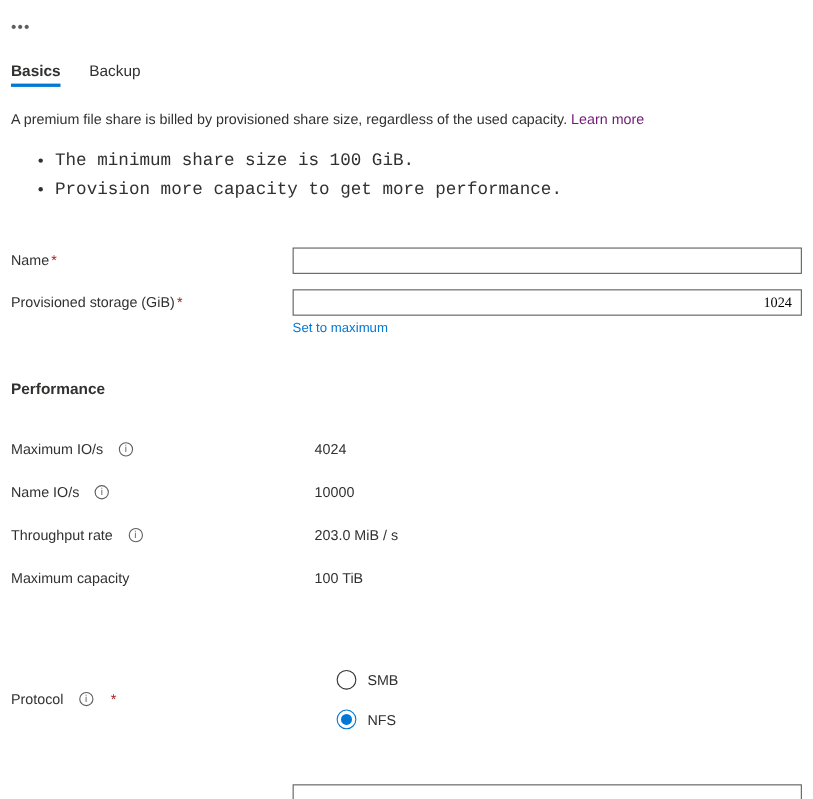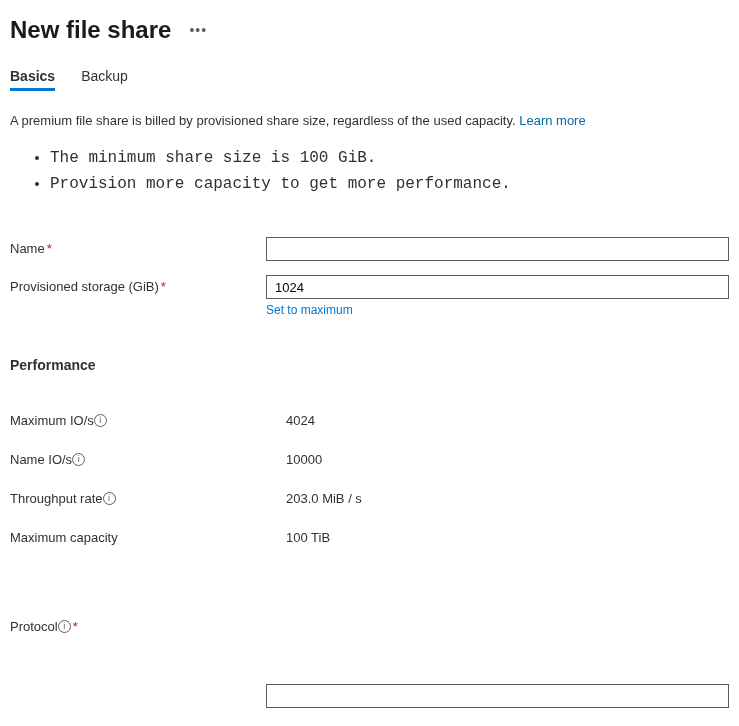--- a/index.html
+++ b/index.html
@@ -40,21 +40,21 @@
     .tab.active {
       font-weight: 600;
       border-bottom: 3px solid #0078d4;
     }
     .intro {
       font-size: 13px;
       color: #323130;
       margin-bottom: 16px;
       line-height: 1.4;
     }
-    .link { color: #0369a1; cursor: pointer; }
+    .link { color: #701a75; cursor: pointer; }
     .bullets {
       margin-left: 40px;
       margin-bottom: 40px;
       line-height: 1.6;
     }
     .bullets li { font-size: 16px; font-family: Liberation Mono, monospace; }
     .form-row {
       display: flex;
       align-items: flex-start;
       margin-bottom: 14px;
@@ -69,22 +69,23 @@
     .required { color: #a4262c; margin-left: 2px; }
     .form-control {
       flex: 1;
     }
     .text-input {
       width: 100%;
       height: 24px;
       border: 1px solid #605e5c;
       padding: 2px 8px;
       font-size: 13px;
-      font-family: Liberation Sans, sans-serif;
+      font-family: Liberation Serif, serif;
       outline: none;
+      text-align: right;
     }
     .helper-link {
       color: #0078d4;
       font-size: 12px;
       margin-top: 4px;
       display: inline-block;
       cursor: pointer;
     }
     .section-heading {
       font-size: 14px;
@@ -95,21 +96,21 @@
     .perf-row {
       display: flex;
       margin-bottom: 24px;
     }
     .perf-label {
       width: 276px;
       flex-shrink: 0;
       font-size: 13px;
       display: flex;
       align-items: center;
-      gap: 0;
+      gap: 14px;
     }
     .perf-value { font-size: 13px; }
     .info-icon {
       display: inline-flex;
       align-items: center;
       justify-content: center;
       width: 13px;
       height: 13px;
       border: 1px solid #605e5c;
       border-radius: 50%;
@@ -142,21 +143,20 @@
       font-size: 13px;
       cursor: pointer;
       background: #fff;
     }
     .spacer-big { height: 50px; }
   </style>
 </head>
 <body>
 
 <div class="page-header">
-  <h1 class="page-title">New file share</h1>
   <span class="more-icon">•••</span>
 </div>
 
 <div class="tabs">
   <div class="tab active">Basics</div>
   <div class="tab">Backup</div>
 </div>
 
 <p class="intro">
   <span>A premium file share is billed by provisioned share size, regardless of the used capacity. </span>
@@ -220,20 +220,34 @@
   <div class="perf-value">100 TiB</div>
 </div>
 
 <div class="spacer-big"></div>
 
 <div class="perf-row" style="margin-bottom:30px;">
   <div class="perf-label">
     <span>Protocol</span>
     <span class="info-icon">i</span>
     <span class="required">*</span>
+  </div>
+  <div class="form-control">
+    <div class="radio-group">
+      <div class="radio-item">
+        <span class="radio-outer"></span>
+        <span class="radio-label">SMB</span>
+      </div>
+      <div class="radio-item">
+        <span class="radio-outer selected">
+            <span class="radio-inner"></span>
+          </span>
+        <span class="radio-label">NFS</span>
+      </div>
+    </div>
   </div>
 </div>
 
 <div class="spacer-big" style="height:20px;"></div>
 
 <div class="form-row" style="margin-bottom:0;">
   <div class="form-label" style="display:flex;align-items:center;gap:6px;">
     
     
     

